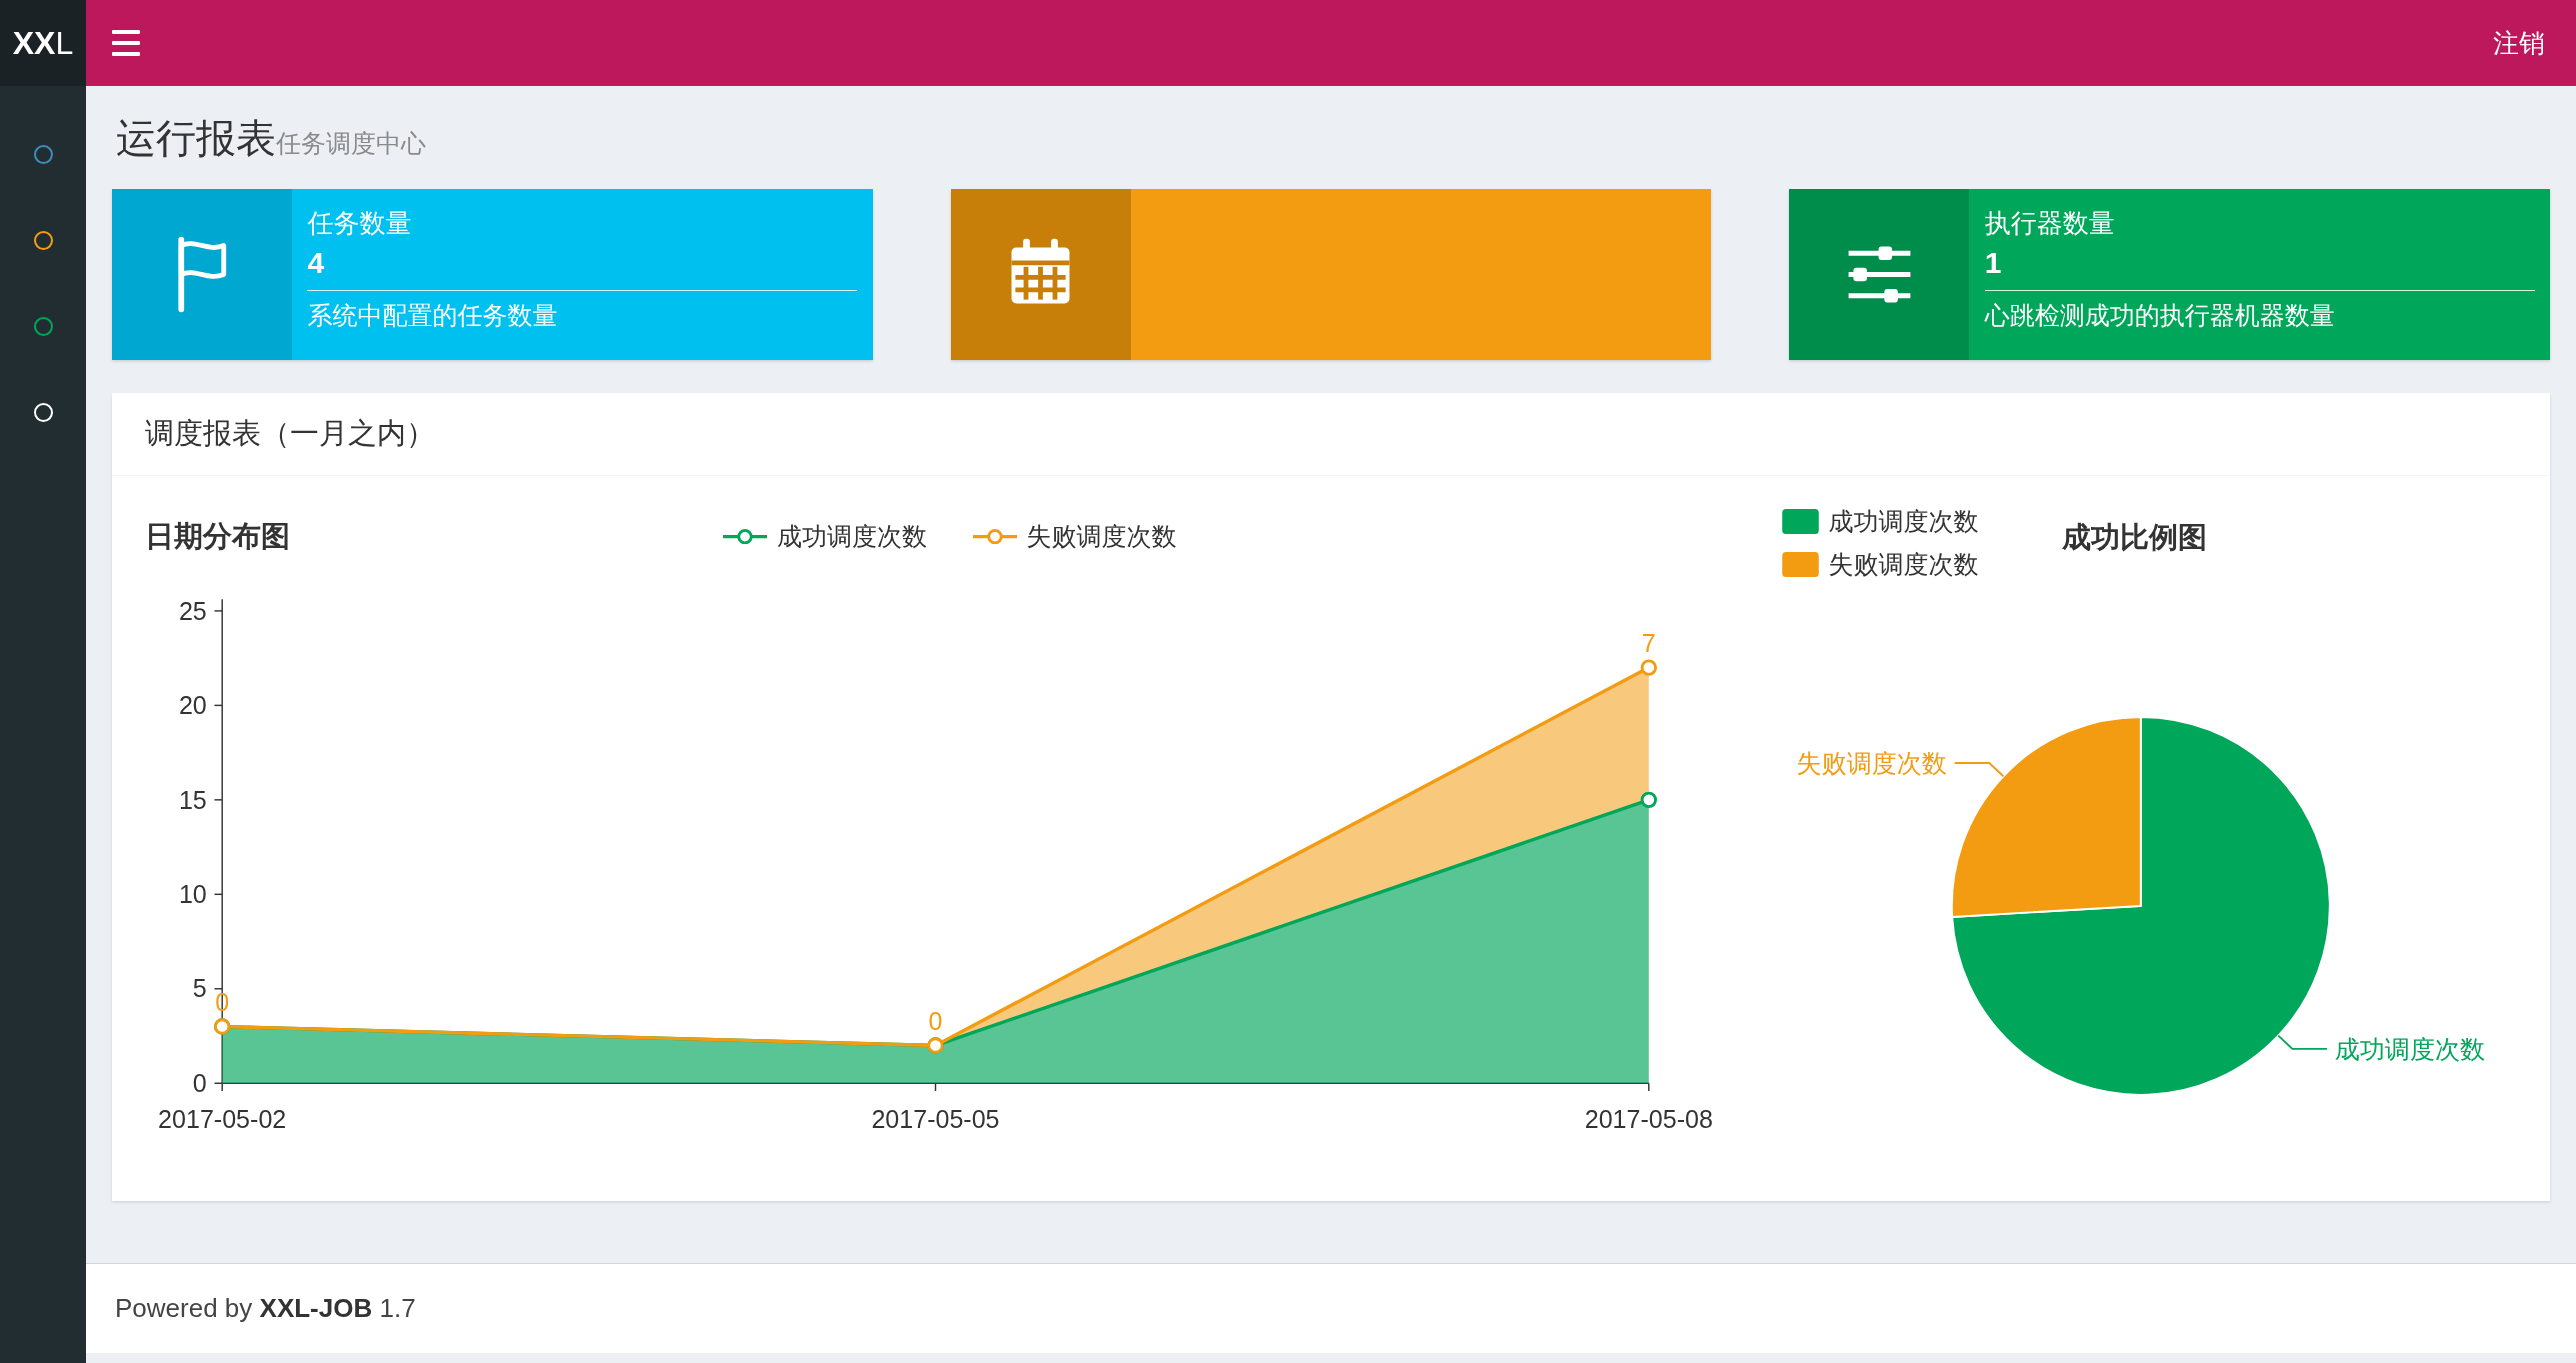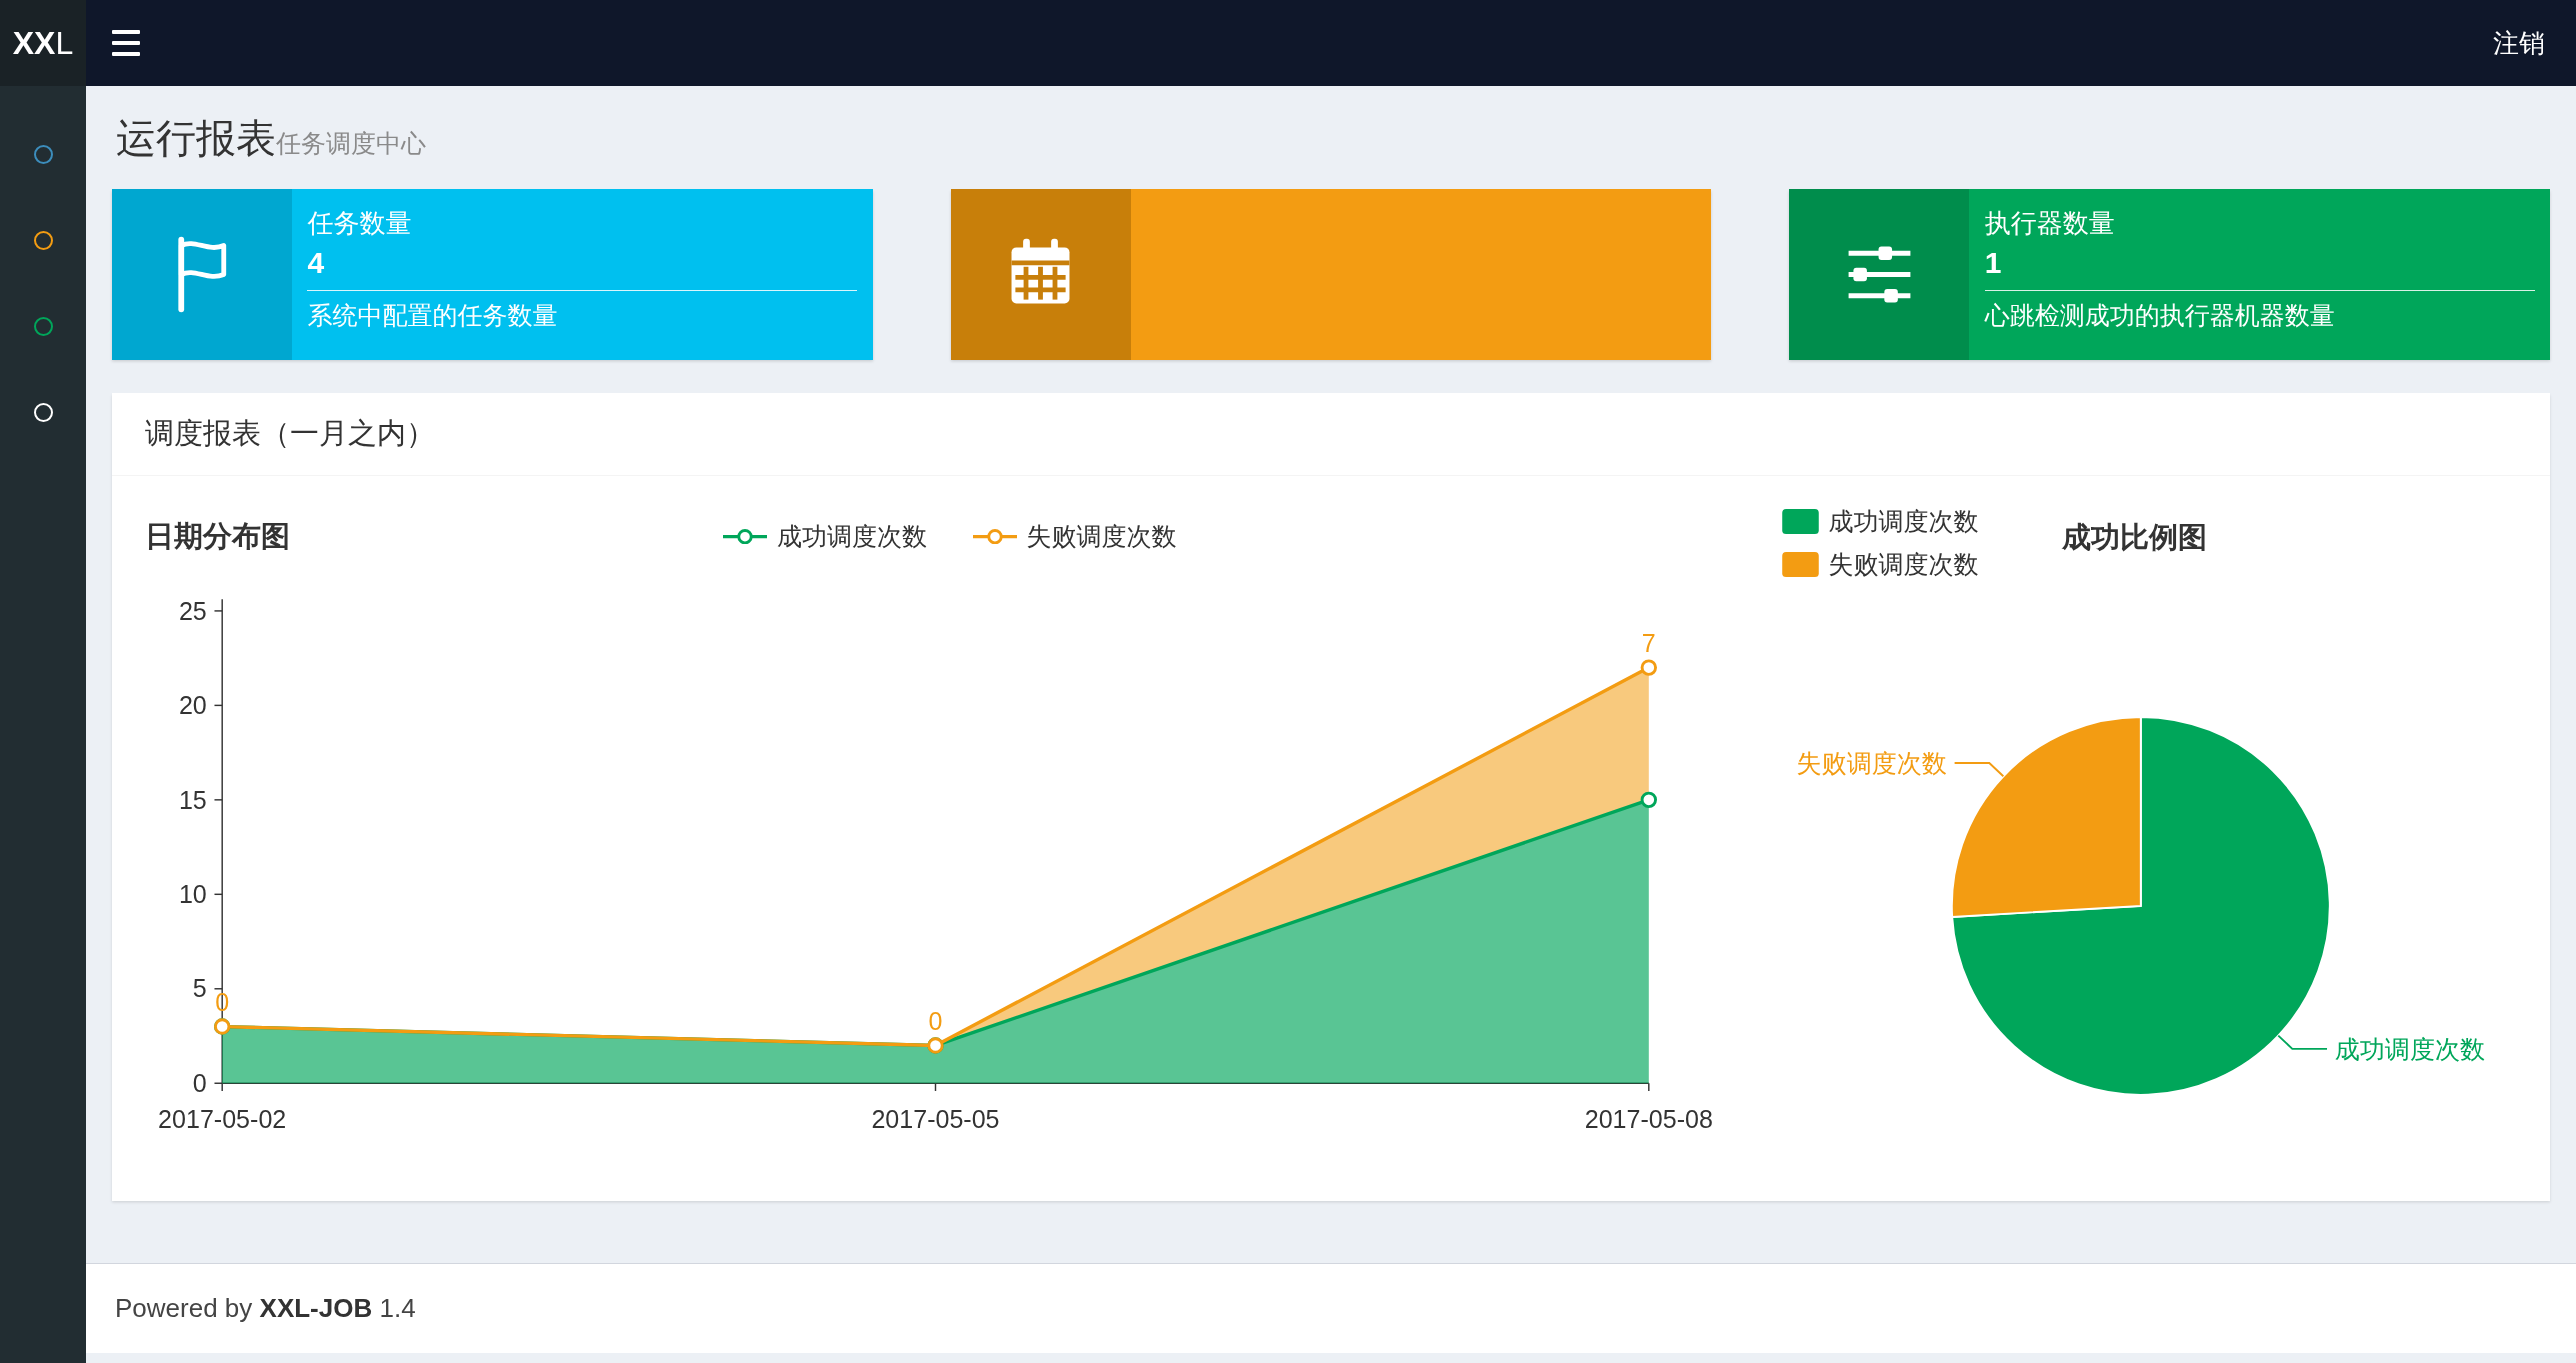--- a/index.html
+++ b/index.html
@@ -1,21 +1,21 @@
 <!DOCTYPE html>
 <html><head>
 <meta charset="utf-8">
 <style>
   *{box-sizing:border-box;margin:0;padding:0}
   html,body{width:2576px;height:1363px}
   body{background:#ecf0f5;font-family:"Liberation Sans","DejaVu Sans",sans-serif;overflow:hidden;position:relative}
   a{text-decoration:none}
 
   
-  .navbar{height:86px;display:flex;align-items:stretch;background:#0f172a;color:#fff}
+  .navbar{height:86px;display:flex;align-items:stretch;background:#be185d;color:#fff}
   .logo{width:86px;background:#1a2226;display:flex;align-items:center;justify-content:center;font-size:32px;color:#fff;cursor:pointer}
   .logo b{font-weight:bold}
   .hamburger{width:79px;display:flex;flex-direction:column;align-items:center;justify-content:center;gap:6.7px;cursor:pointer}
   .hamburger span{width:28px;height:3.9px;background:#fff;border-radius:1px}
   .nav-right{margin-left:auto;display:flex;align-items:center;padding-right:31px}
   .logout{color:#fff;font-size:26px;cursor:pointer}
 
   
   .sidebar{position:absolute;left:0;top:86px;bottom:0;width:86px;background:#222d32;padding-top:25px}
   .sb-item{height:86px;display:flex;align-items:center;justify-content:center;cursor:pointer}
@@ -244,18 +244,18 @@
         </div>
 
       </div>
     </div>
   </div>
 
   <footer class="footer">
     <div>
       <span>Powered by</span>
       <b>XXL-JOB</b>
-      <span>1.4</span>
+      <span>1.7</span>
     </div>
   </footer>
 
 </div>
 
 
 </body></html>

